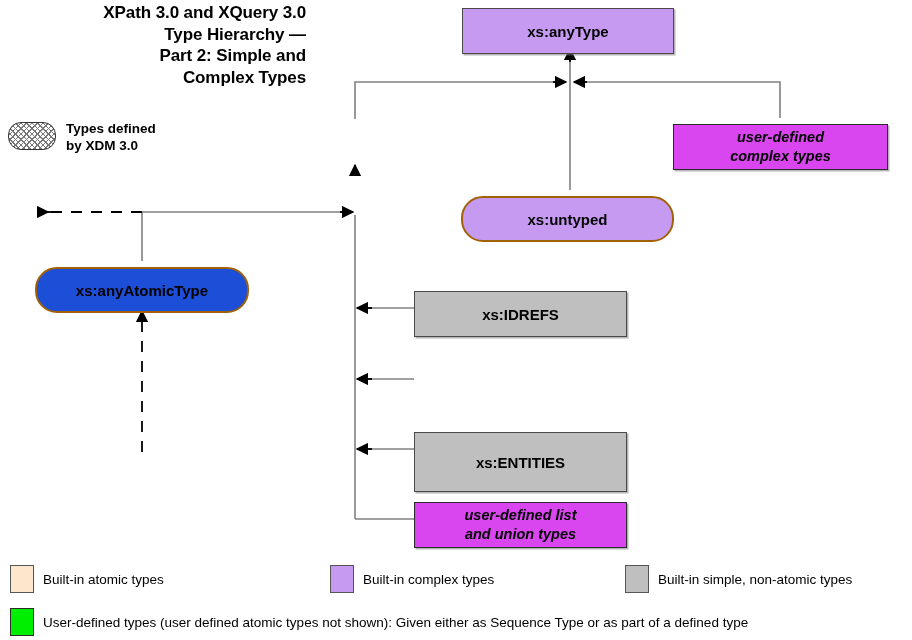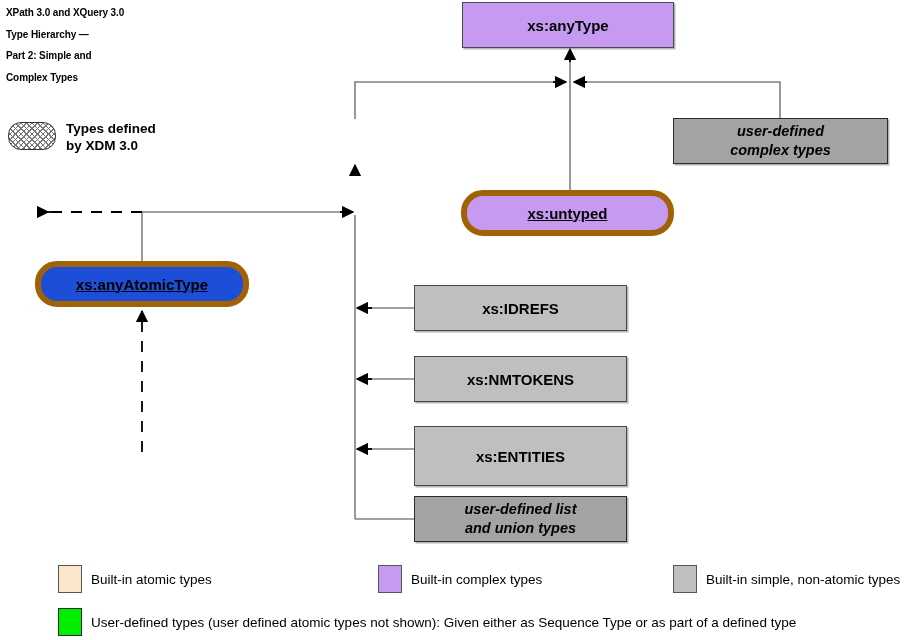--- a/index.html
+++ b/index.html
@@ -24,26 +24,27 @@
     height: 640px;
     pointer-events: none;
   }
 
   
   #title {
     position: absolute;
     left: 6px;
     top: 2px;
     width: 300px;
-    font-size: 10px;
+    font-size: 17px;
     font-weight: bold;
     line-height: 21.5px;
     color: #000000;
     white-space: pre-line;
     letter-spacing: -0.1px;
+    text-align: right;
   }
 
   
   #xdm-legend {
     position: absolute;
     left: 8px;
     top: 120px;
     display: flex;
     align-items: flex-start;
     gap: 10px;
@@ -76,29 +77,29 @@
     align-items: center;
     justify-content: center;
     text-align: center;
     color: #000000;
     font-weight: bold;
     font-size: 15px;
     line-height: 19px;
     border: 1px solid #4a4a4a;
     box-shadow: 1.5px 1.5px 0 rgba(120,120,120,0.55);
     white-space: pre-line;
+    margin-top: 6px;
   }
   .node.rounded {
     border-radius: 22px;
-    border: 6px solid #a16207;
+    border: 2px solid #a16207;
     box-shadow: none;
-    text-decoration: underline;
   }
   .node.green {
-    background: #a3a3a3;
+    background: #d946ef;
     border: 1px solid #2b2b2b;
     font-style: italic;
     font-size: 14.5px;
   }
   .node.purple  { background: #c79af2; }
   .node.gray    { background: #bfbfbf; }
   .node.cream   { background: #1d4ed8; }
 
   
   #legend {
@@ -106,21 +107,20 @@
     left: 0;
     top: 560px;
     width: 912px;
     height: 80px;
   }
   .legend-item {
     position: absolute;
     display: flex;
     align-items: center;
     gap: 9px;
-    margin-left: 48px;
   }
   .legend-swatch {
     width: 22px;
     height: 26px;
     border: 1px solid #555555;
     flex: 0 0 auto;
   }
   .legend-text {
     font-size: 13.5px;
     color: #000000;
@@ -202,21 +202,20 @@
 
   <div class="node green" style="left:673px; top:118px; width:215px; height:46px;">user-defined
 complex types</div>
 
   <div class="node purple rounded" style="left:461px; top:190px; width:213px; height:46px;">xs:untyped</div>
 
   <div class="node cream rounded" style="left:35px;  top:261px; width:214px; height:46px;">xs:anyAtomicType</div>
 
   <div class="node gray" style="left:414px; top:285px; width:213px; height:46px;text-align:right;">xs:IDREFS</div>
 
-  <div class="node gray" style="left:414px; top:356px; width:213px; height:46px;">xs:NMTOKENS</div>
 
   <div class="node gray" style="left:414px; top:426px; width:213px; height:60px;">xs:ENTITIES</div>
 
   <div class="node green" style="left:414px; top:496px; width:213px; height:46px;">user-defined list
 and union types</div>
 
   <div id="legend">
 
     <div class="legend-item" style="left:10px; top:5px;">
       <div class="legend-swatch sw-cream"></div>

